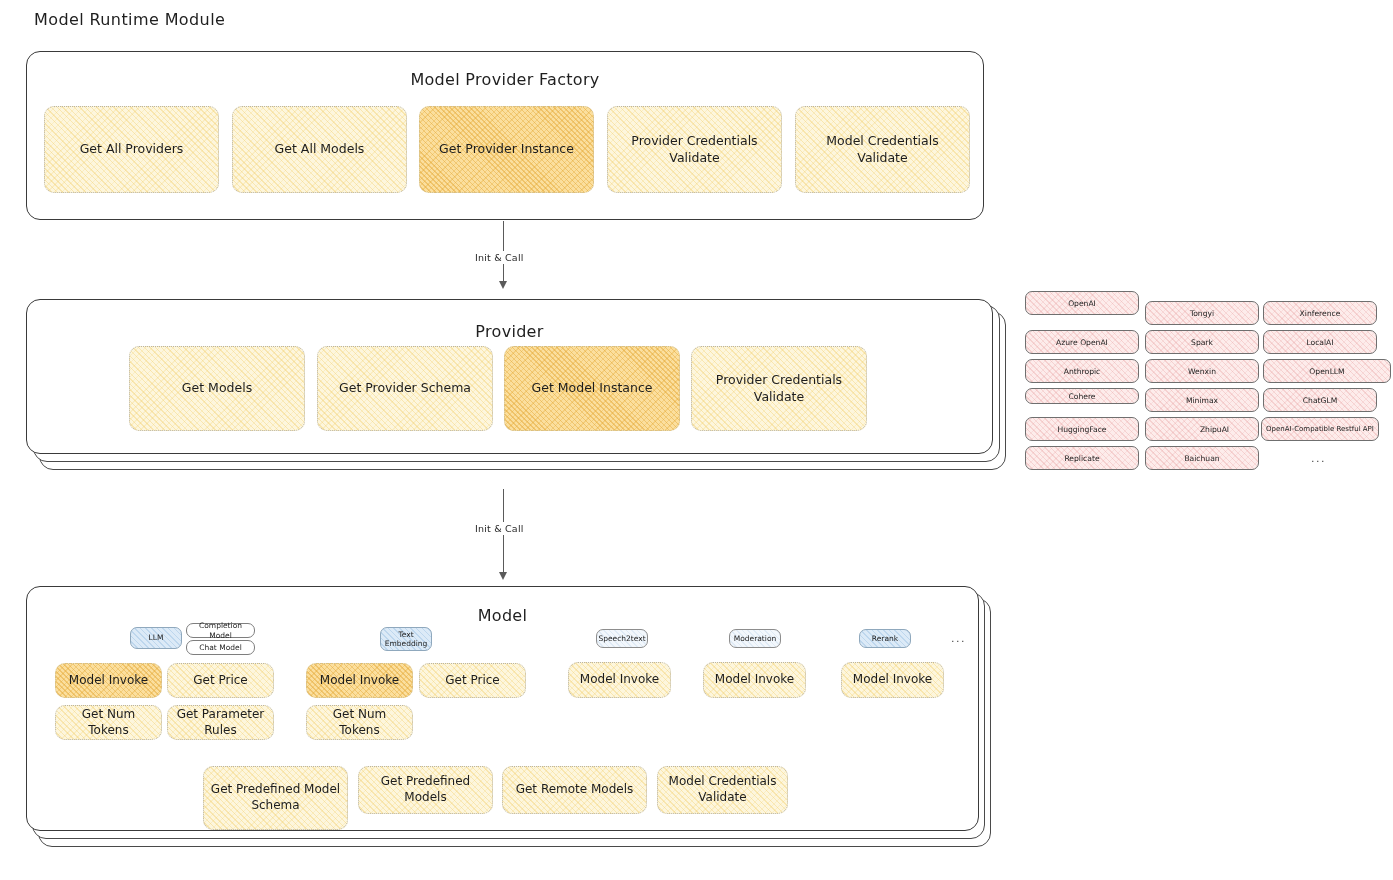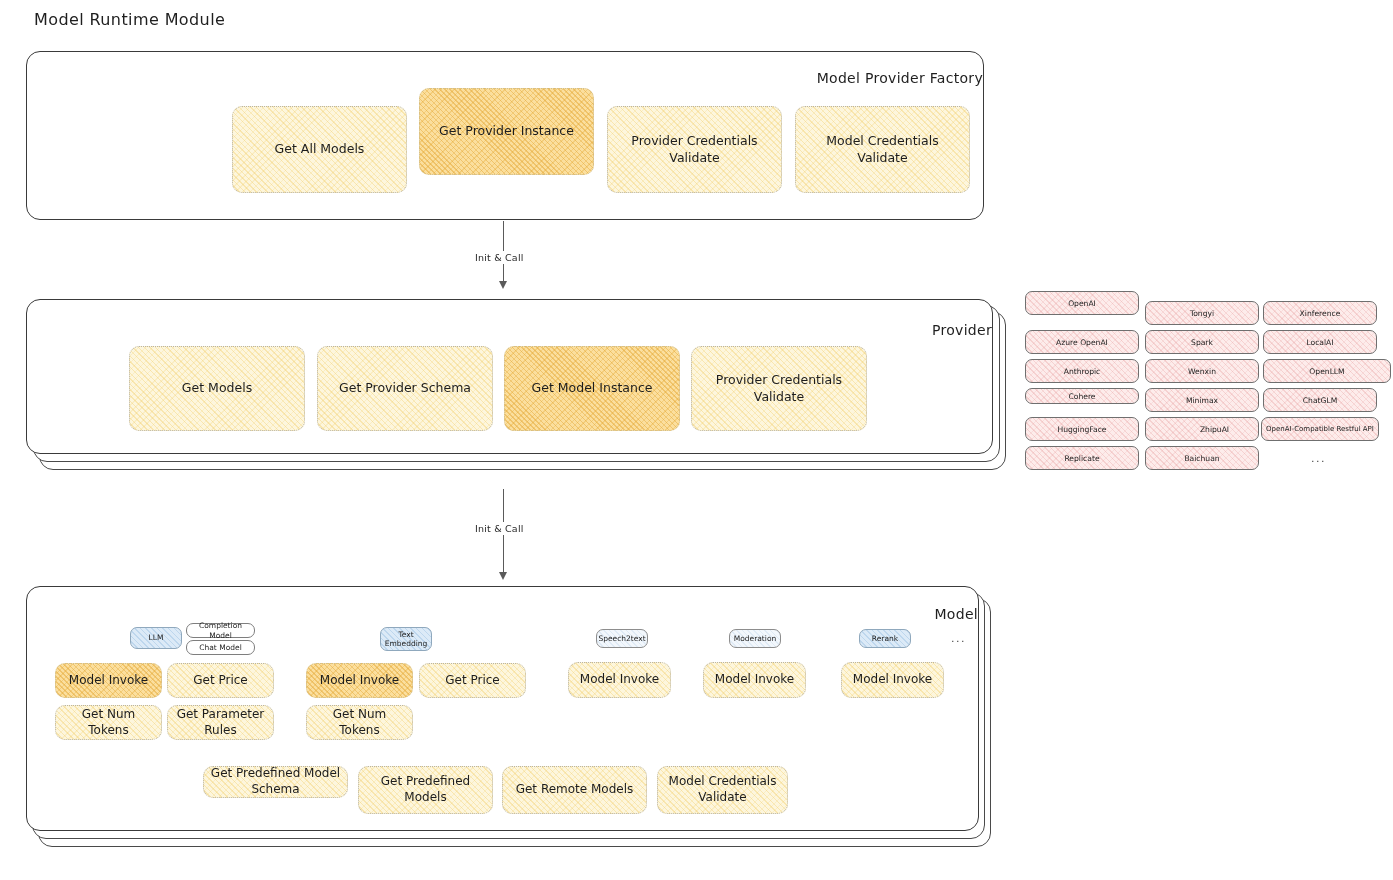--- a/index.html
+++ b/index.html
@@ -32,22 +32,22 @@
   
   .container {
     position: absolute;
     border: 1.2px solid #3a3a3a;
     border-radius: 14px;
     background: #ffffff;
   }
   .container-title {
     position: absolute;
     left: 0; right: 0;
-    text-align: right;
-    font-size: 14px;
+    text-align: center;
+    font-size: 16px;
     color: #1f1f1f;
     letter-spacing: 0.3px;
   }
 
   
   .stack-layer {
     position: absolute;
     border: 1.1px solid #4a4a4a;
     border-radius: 14px;
     background: #ffffff;
@@ -159,24 +159,27 @@
 <body>
 
 <div id="canvas">
 
   <div class="page-title">Model Runtime Module</div>
 
   <div class="container" style="left:26px; top:51px; width:958px; height:169px;">
     <div class="container-title" style="top:18px;">Model Provider Factory</div>
   </div>
 
+  <div class="mbox" style="left:44px; top:106px; width:175px; height:87px;">
+    <span>Get All Providers</span>
+  </div>
   <div class="mbox" style="left:232px; top:106px; width:175px; height:87px;">
     <span>Get All Models</span>
   </div>
-  <div class="mbox hl" style="left:419px; top:88px; width:175px; height:87px;">
+  <div class="mbox hl" style="left:419px; top:106px; width:175px; height:87px;">
     <span>Get Provider Instance</span>
   </div>
   <div class="mbox" style="left:607px; top:106px; width:175px; height:87px;">
     <span>Provider Credentials Validate</span>
   </div>
   <div class="mbox" style="left:795px; top:106px; width:175px; height:87px;">
     <span>Model Credentials Validate</span>
   </div>
 
   <div class="arrow-line" style="left:503px; top:221px; height:62px;"></div>
@@ -319,21 +322,21 @@
 
   <div class="chip blue" style="left:859px; top:629px; width:52px; height:19px;">
     <span>Rerank</span>
   </div>
   <div class="mbox" style="left:841px; top:662px; width:103px; height:36px; font-size:12px;">
     <span>Model Invoke</span>
   </div>
 
   <div class="ellipsis" style="left:951px; top:632px;">...</div>
 
-  <div class="mbox" style="left:203px; top:766px; width:145px; height:32px; font-size:12px;">
+  <div class="mbox" style="left:203px; top:766px; width:145px; height:64px; font-size:12px;">
     <span>Get Predefined Model Schema</span>
   </div>
   <div class="mbox" style="left:358px; top:766px; width:135px; height:48px; font-size:12px;">
     <span>Get Predefined Models</span>
   </div>
   <div class="mbox" style="left:502px; top:766px; width:145px; height:48px; font-size:12px;">
     <span>Get Remote Models</span>
   </div>
   <div class="mbox" style="left:657px; top:766px; width:131px; height:48px; font-size:12px;">
     <span>Model Credentials Validate</span>

